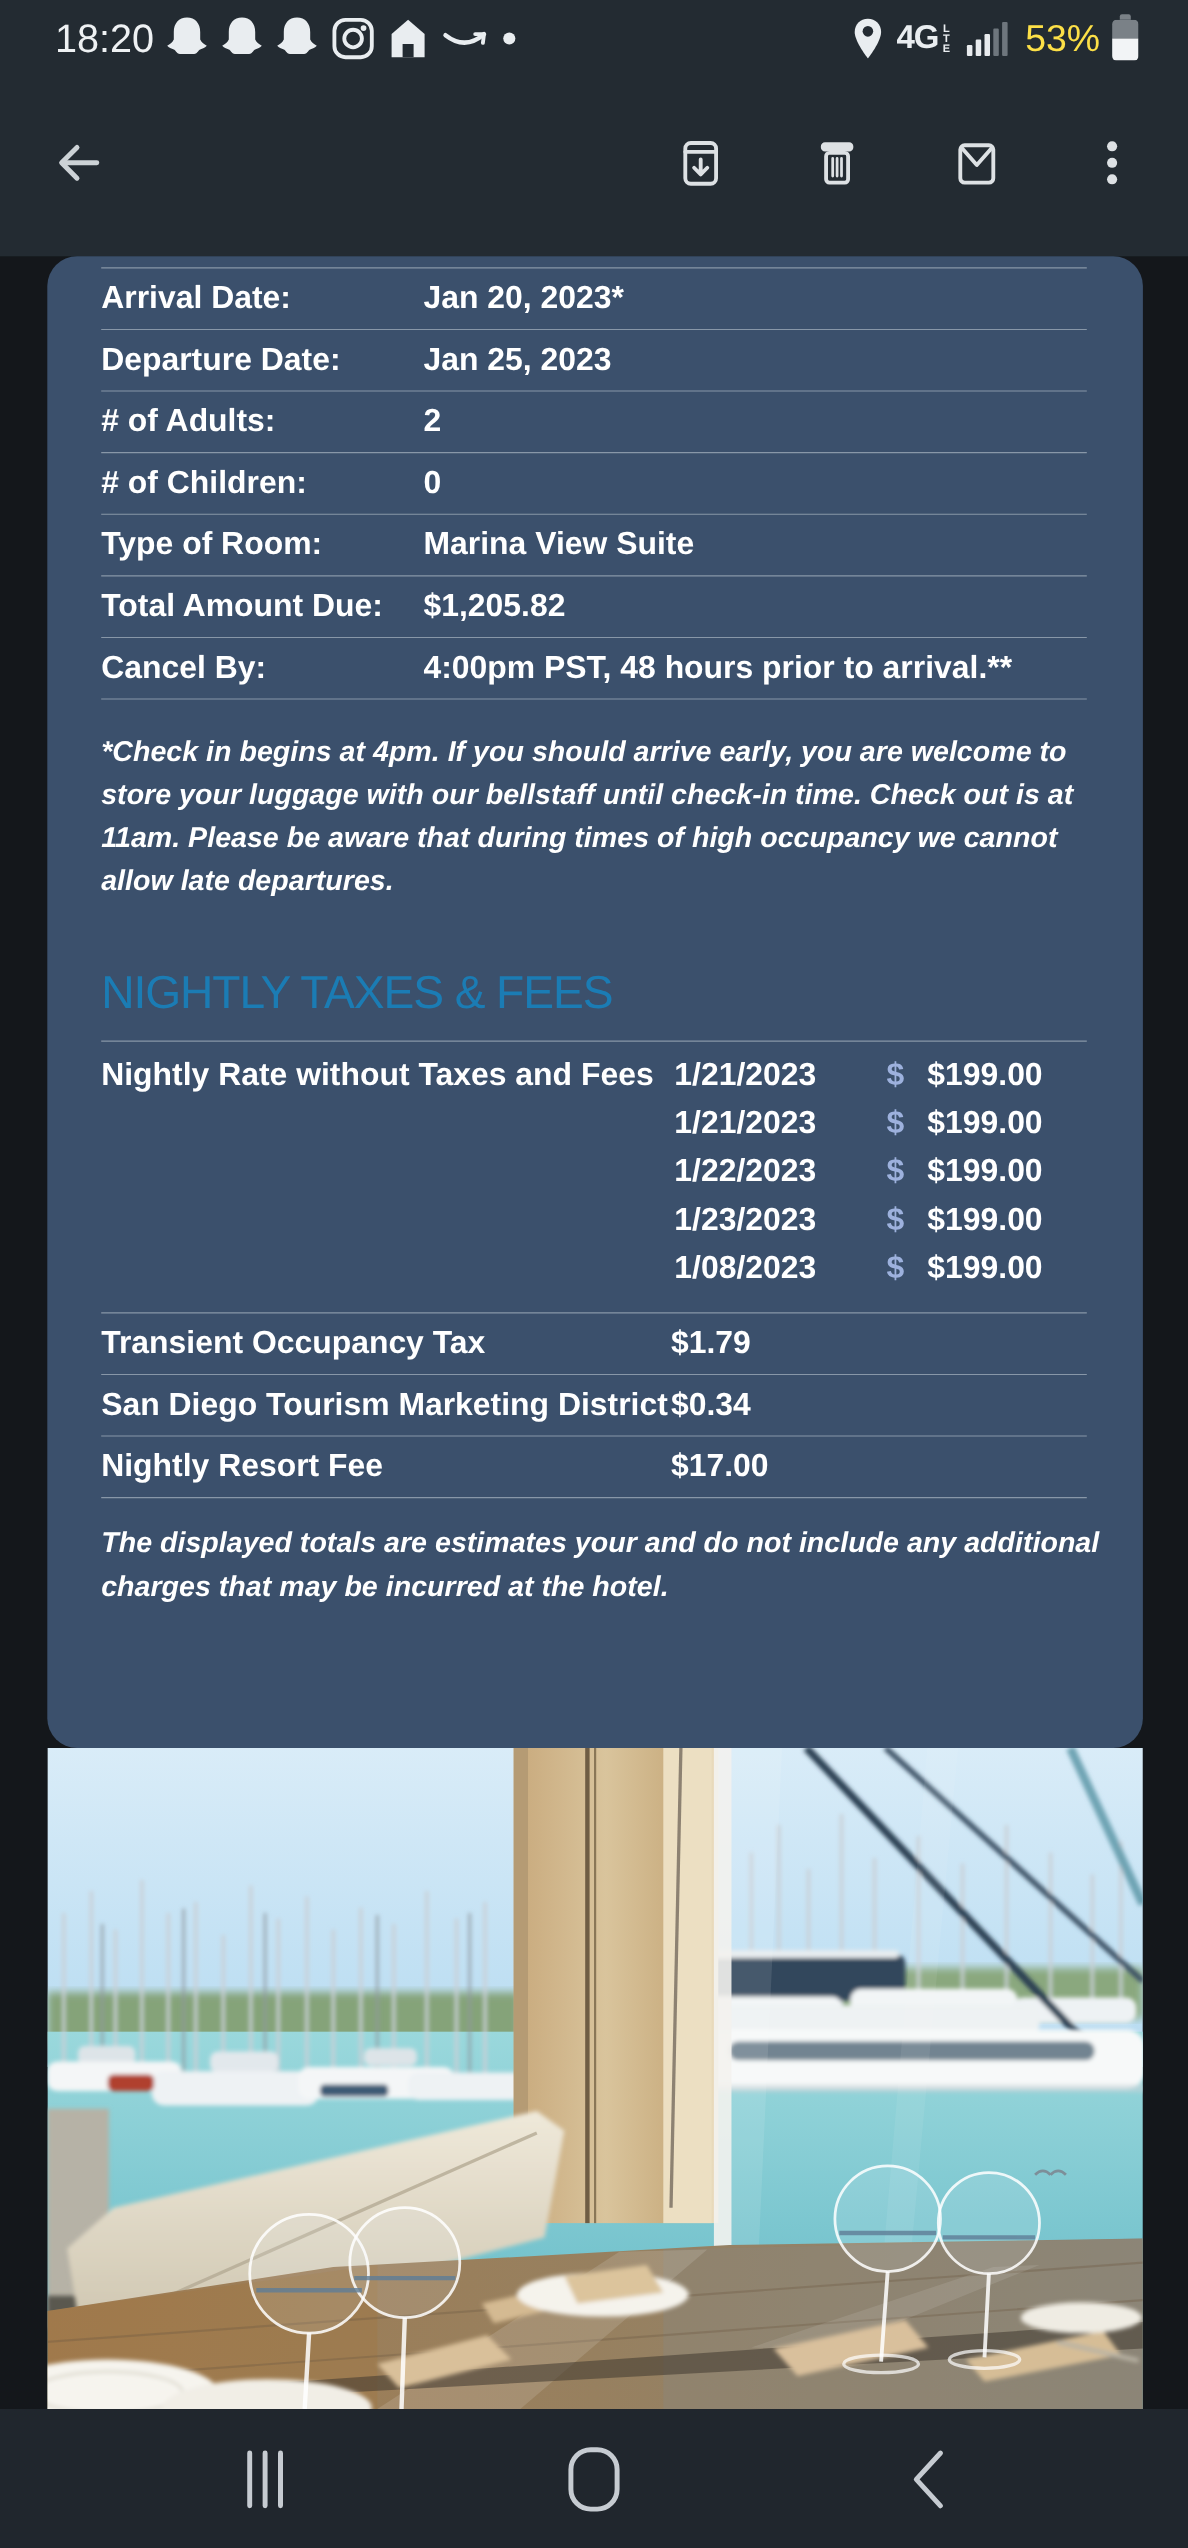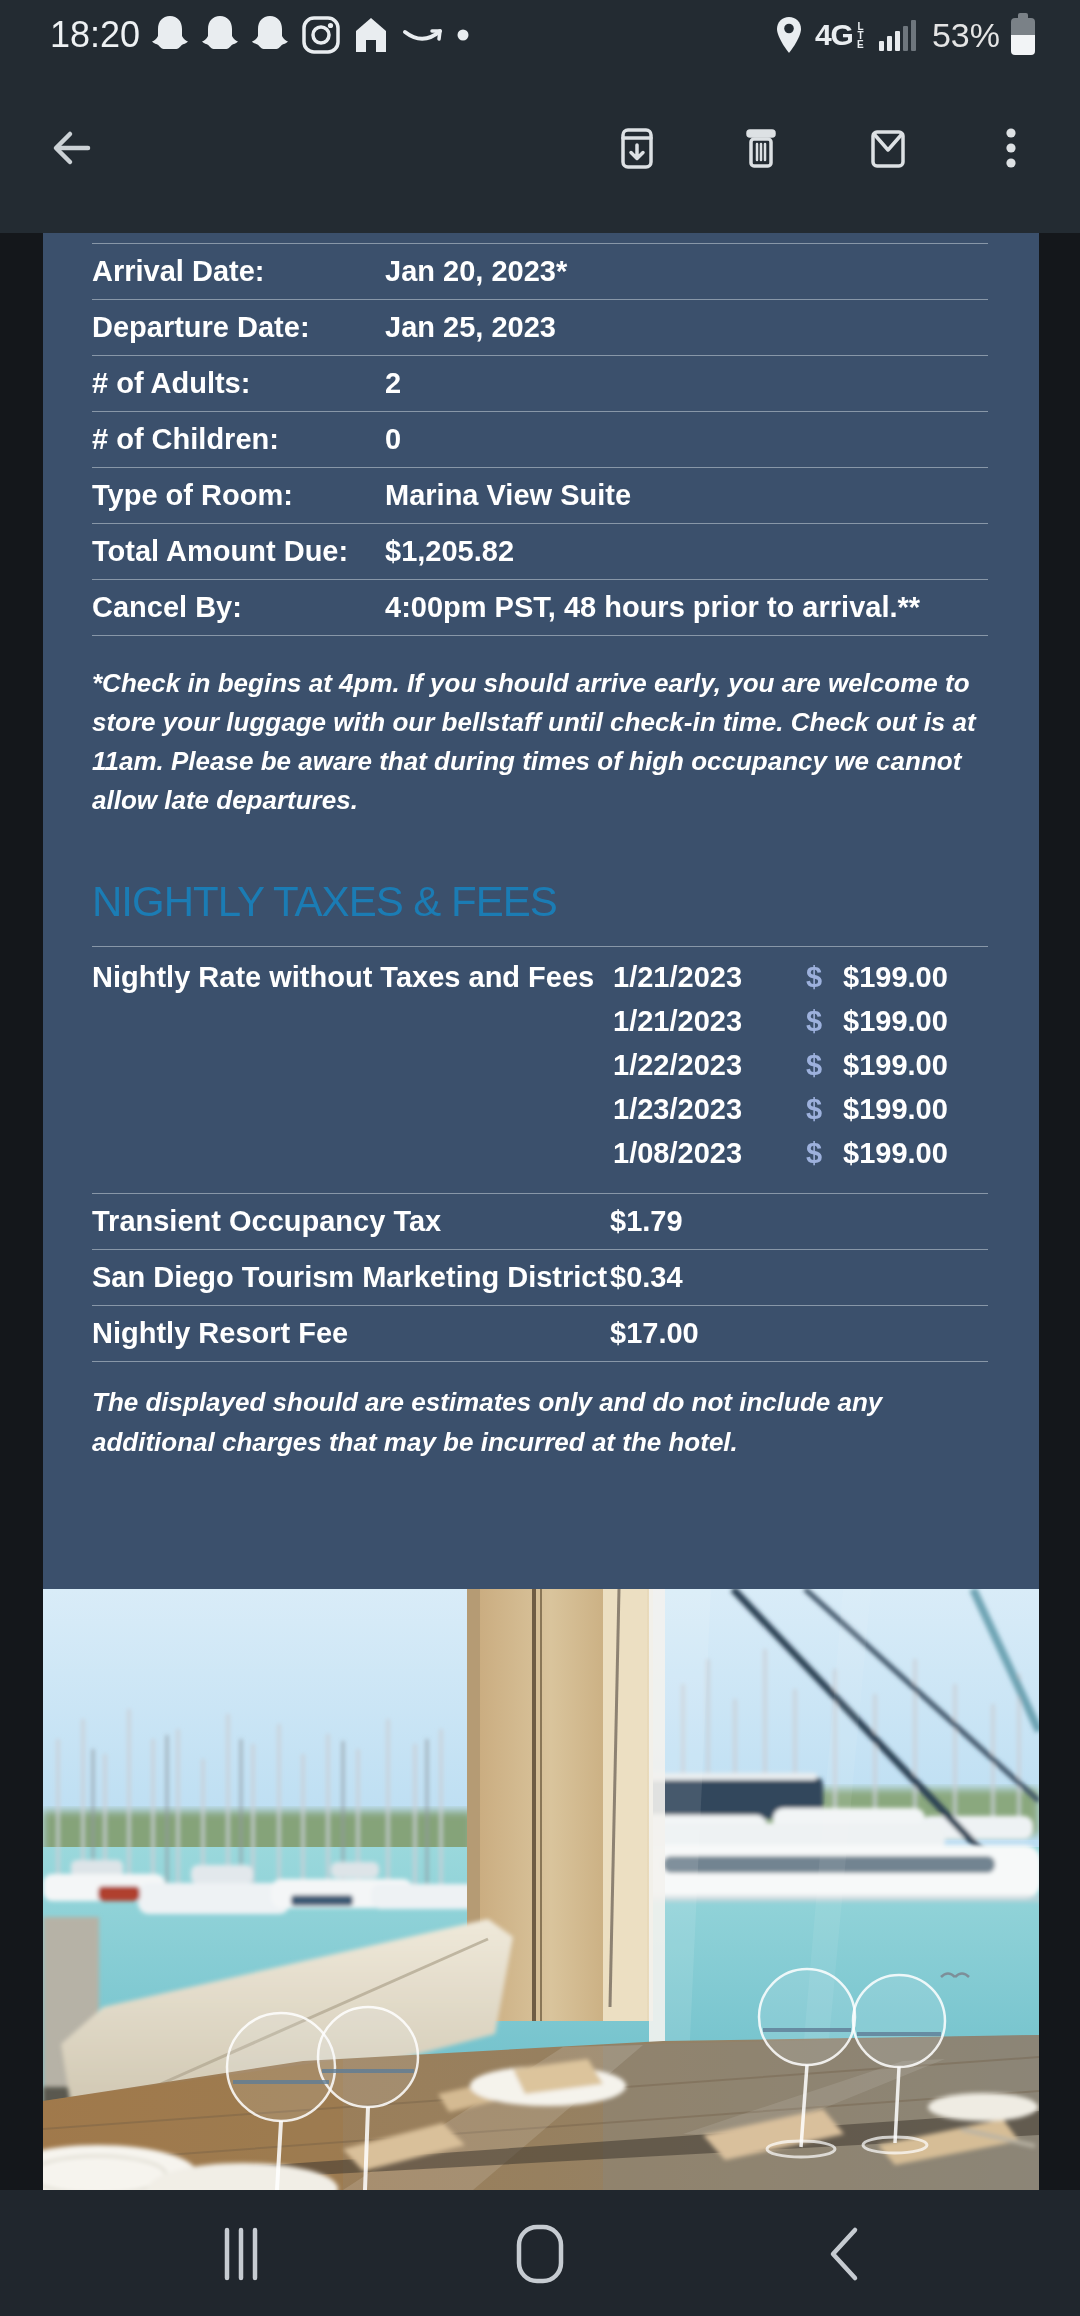--- a/index.html
+++ b/index.html
@@ -25,35 +25,35 @@
   .net-group{display:flex;align-items:flex-start;gap:2px;justify-content:center;}
   .net-4g{font-size:30px;font-weight:700;color:#e9edf0;letter-spacing:-1px;}
   .net-lte{writing-mode:vertical-rl;text-orientation:upright;font-size:10px;line-height:10px;
     font-weight:700;color:#e9edf0;letter-spacing:-2px;margin-top:3px;}
   .sig-bars{display:flex;align-items:flex-end;gap:3px;height:32px;margin-left:4px;}
   .sig-bars i{display:block;width:5px;background:#e8ebee;border-radius:1px;}
   .sig-bars i:nth-child(1){height:10px;} .sig-bars i:nth-child(2){height:15px;}
   .sig-bars i:nth-child(3){height:20px;}
   .sig-bars i:nth-child(4){height:25px;background:#6e767d;}
   .sig-bars i:nth-child(5){height:31px;background:#6e767d;}
-  .sb-batt-pct{font-size:34px;color:#e5e5e5;margin-left:6px;}
+  .sb-batt-pct{font-size:34px;color:#fde047;margin-left:6px;}
   .battery{width:26px;height:44px;display:flex;flex-direction:column;align-items:center;}
   .battery .tip{width:10px;height:5px;background:#7a8187;border-radius:2px 2px 0 0;}
   .battery .body{width:24px;height:37px;border-radius:4px;overflow:hidden;display:flex;flex-direction:column;}
   .battery .empty{height:45%;background:#7a8187;}
   .battery .full{height:55%;background:#f2f4f6;}
   .toolbar{position:absolute;left:0;top:70px;width:1080px;height:163px;}
   .tb-btn{position:absolute;top:54px;width:48px;height:48px;background:none;border:none;padding:0;cursor:pointer;}
   .tb-btn svg{display:block;}
   
   .email-body{position:absolute;left:43px;top:233px;width:996px;height:1957px;}
   .email-blue{
     position:absolute;left:0;top:0;width:996px;height:1356px;
     background:#3b506c;color:#ffffff;
-    padding:0 51px 0 49px;box-sizing:border-box;
+    padding:0 51px 0 49px;box-sizing:border-box;border-radius:27px;
   }
   .res-table{margin-top:10px;border-top:1px solid rgba(214,222,228,.5);}
   .res-row{display:flex;align-items:center;height:55px;border-bottom:1px solid rgba(214,222,228,.5);
     font-size:29px;font-weight:700;}
   .res-row .lbl{width:293px;flex:none;}
   .note{margin-top:28px;font-size:26px;font-weight:700;font-style:italic;line-height:39px;width:912px;}
   .tx-heading{margin:58px 0 0 0;font-size:42px;line-height:48px;font-weight:400;
     letter-spacing:-1px;color:#1b7cb4;}
   .rates{margin-top:20px;border-top:1px solid rgba(214,222,228,.5);padding-top:8px;}
   .rate-row{display:grid;grid-template-columns:521px 175px 55px auto;align-items:center;height:44px;
@@ -275,21 +275,21 @@
       <div class="fee-row">
         <span>San Diego Tourism Marketing District</span>
         <span>$0.34</span>
       </div>
       <div class="fee-row">
         <span>Nightly Resort Fee</span>
         <span>$17.00</span>
       </div>
     </div>
 
-    <p class="disclaimer">The displayed should are estimates only and do not include any additional charges that may be incurred at the hotel.</p>
+    <p class="disclaimer">The displayed totals are estimates your and do not include any additional charges that may be incurred at the hotel.</p>
   </div>
 
   <div class="photo">
     <svg width="996" height="601" viewBox="0 0 996 601">
       <defs>
         <linearGradient id="sky" x1="0" y1="0" x2="0" y2="1">
           <stop offset="0" stop-color="#d9ecf8"></stop>
             <stop offset="1" stop-color="#b6dbf1"></stop>
         </linearGradient>
         <linearGradient id="water" x1="0" y1="0" x2="0" y2="1">

